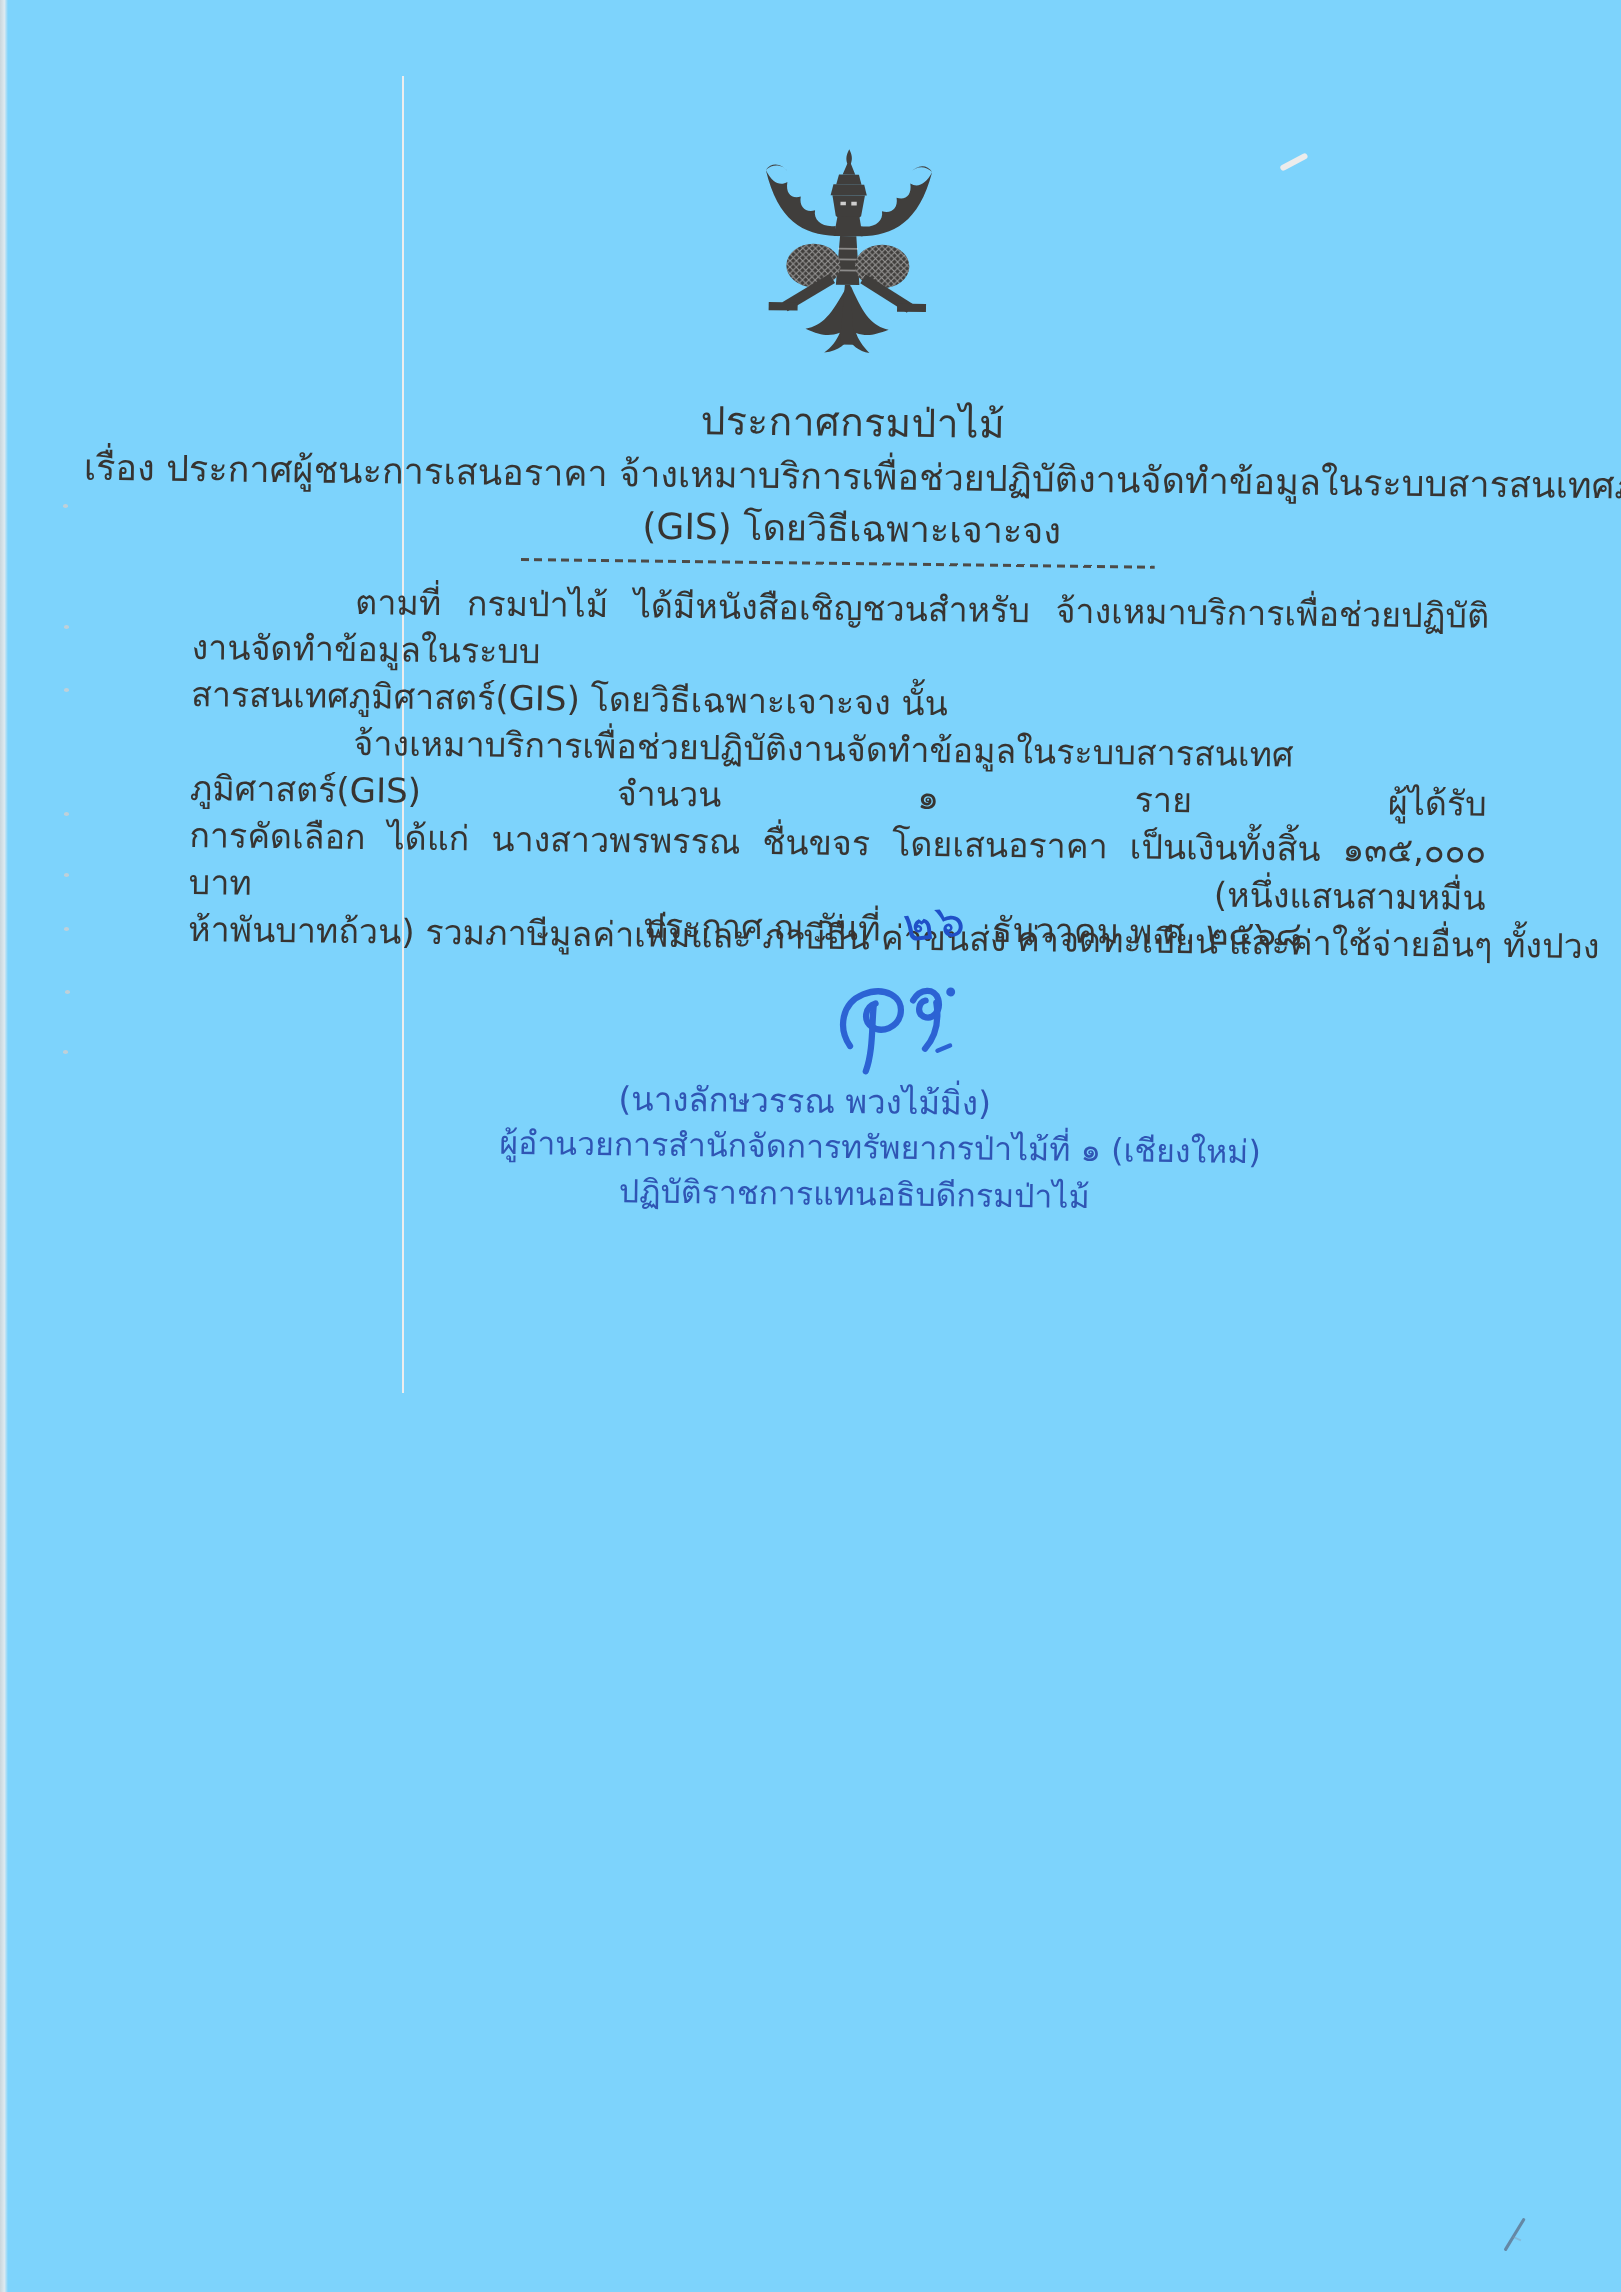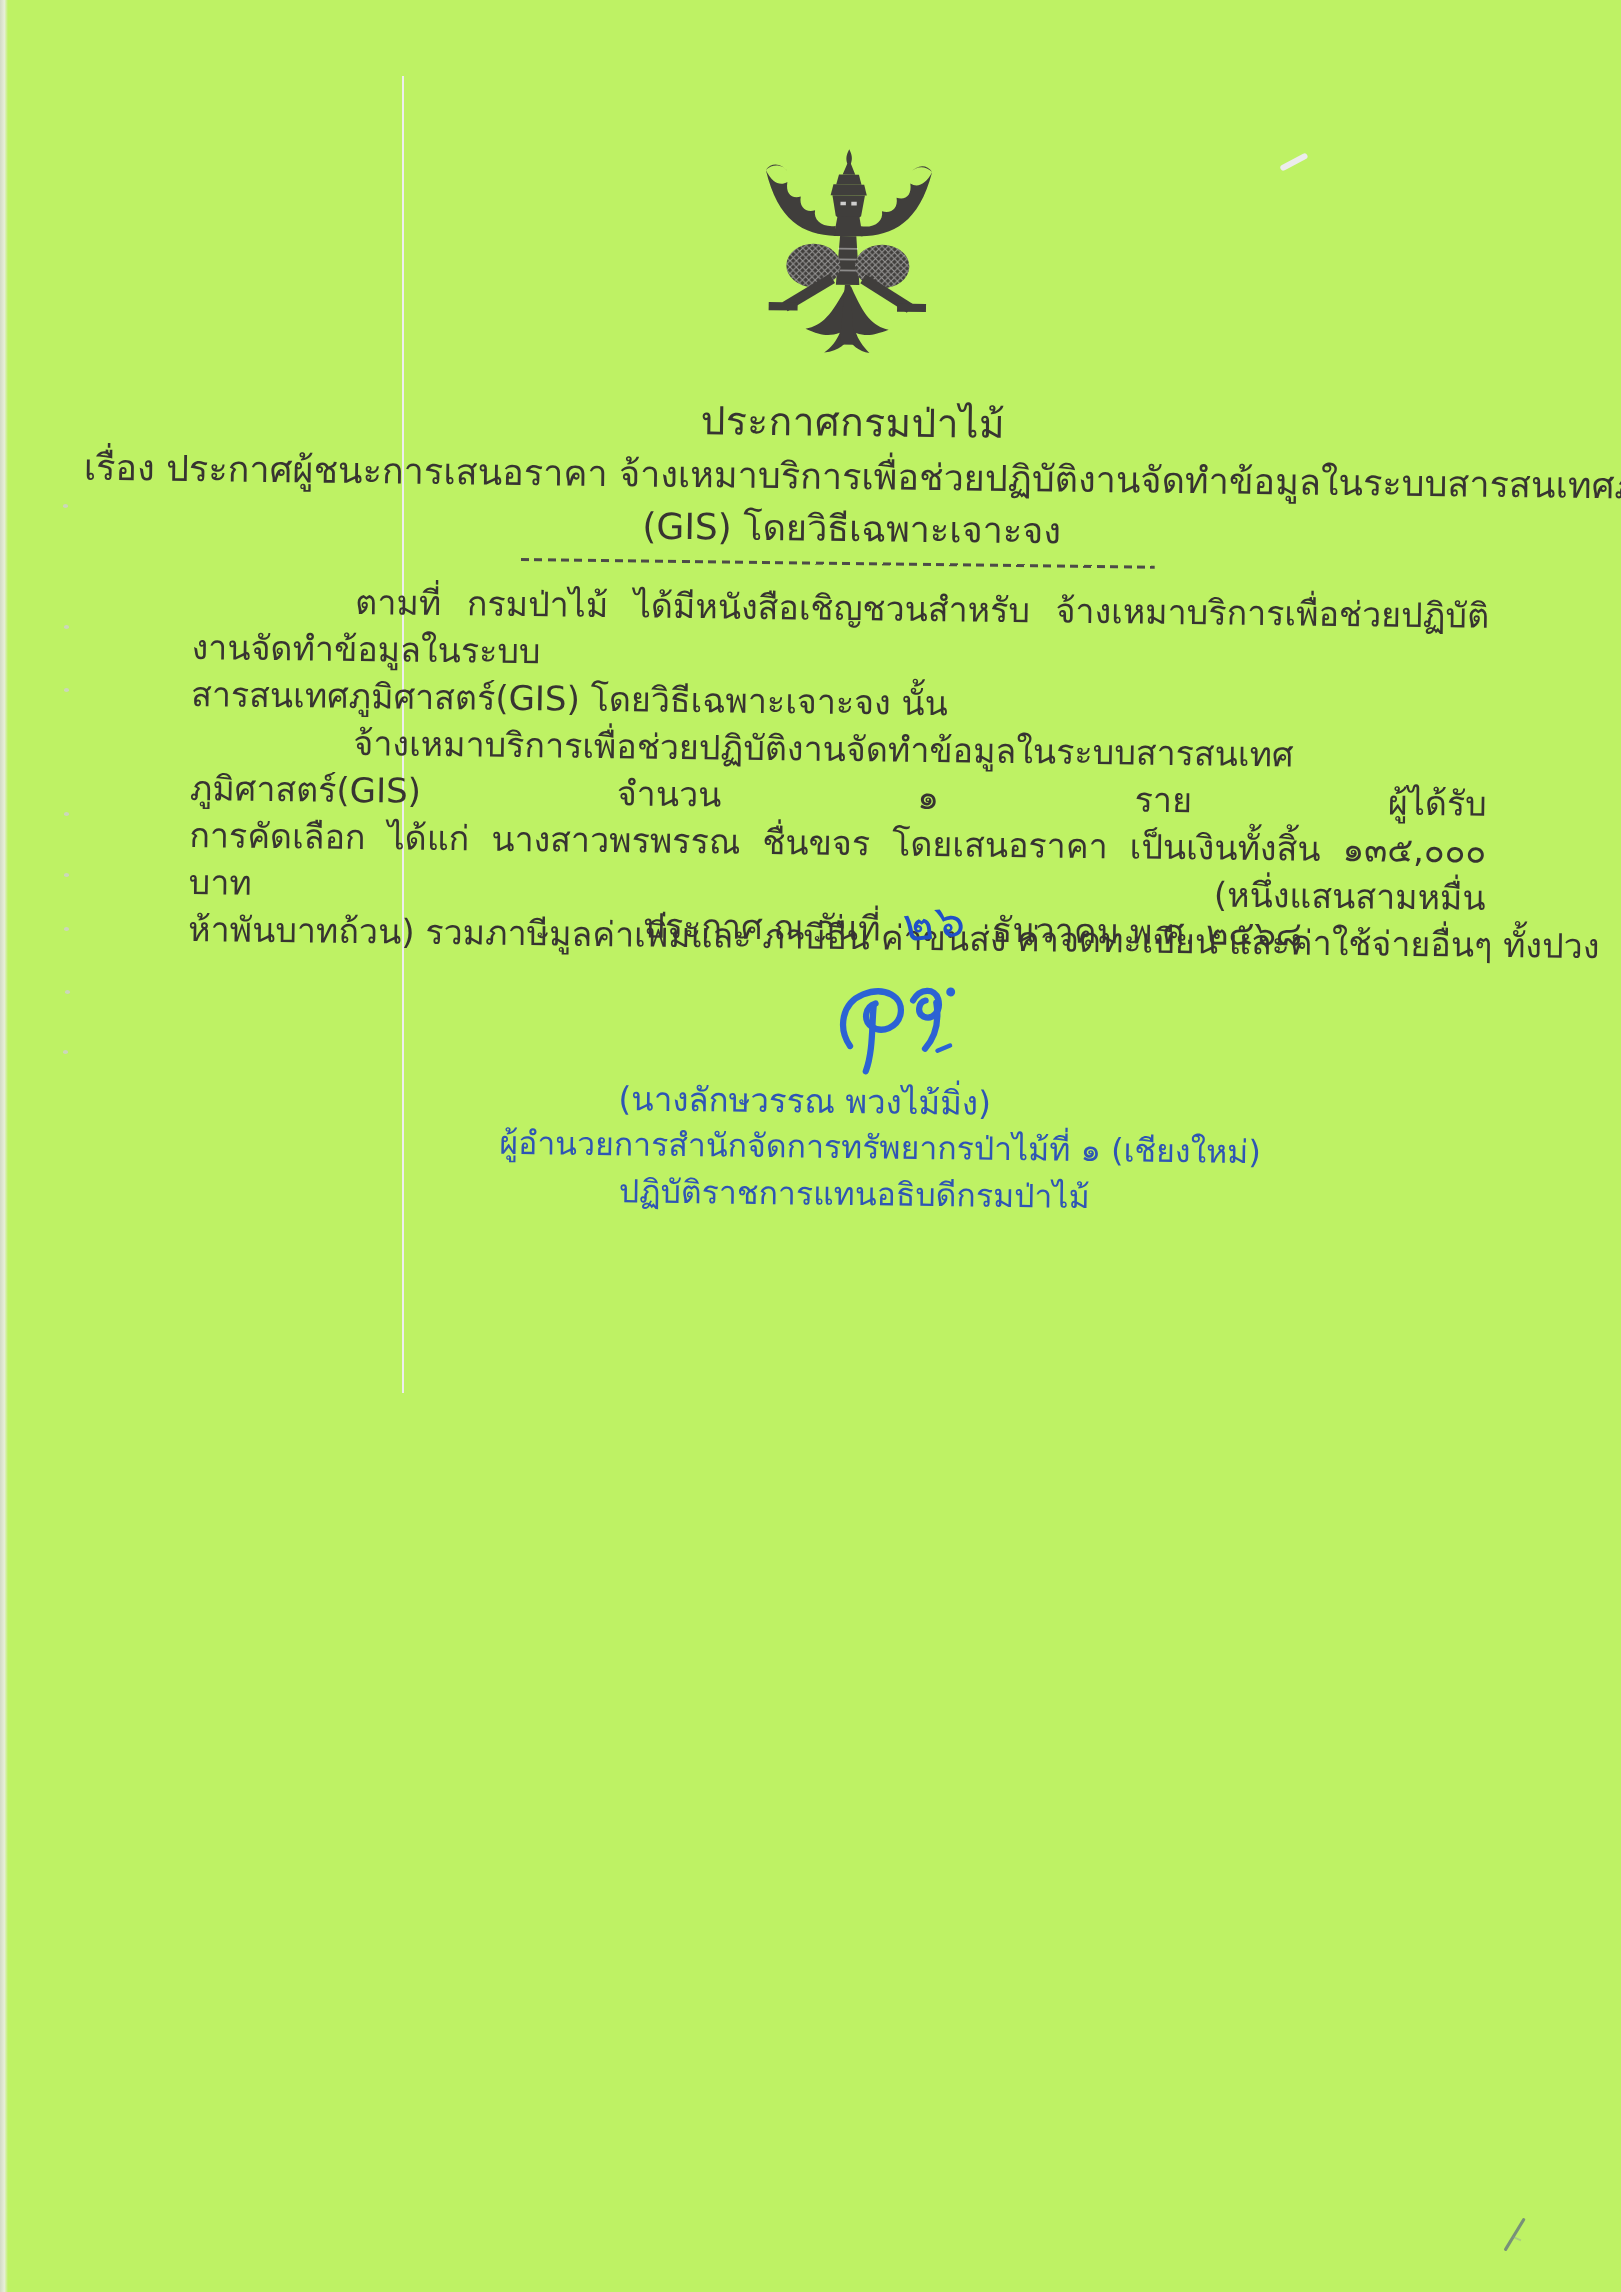--- a/index.html
+++ b/index.html
@@ -1,19 +1,19 @@
 <!DOCTYPE html>
 <html lang="th" style="font-size:14.3px"><head>
 <meta charset="utf-8">
 <style>
   html,body{margin:0;padding:0;background:#ffffff;}
   .page{
     position:relative;
     width:1622px;height:2293px;
-    background:#bef264;
+    background:#7dd3fc;
     overflow:hidden;
     font-family:"DejaVu Sans","Liberation Sans",sans-serif;
     color:#373431;
   }
   
   .edge-left{position:absolute;left:0;top:0;width:8px;height:2293px;
     background:linear-gradient(90deg,#d6d6d6 0%,#eeeeee 55%,rgba(255,255,255,0) 100%);
     opacity:.85;}
   .fold-line{position:absolute;left:402px;top:76px;width:1.8px;height:1317px;
     background:#ededed;}

